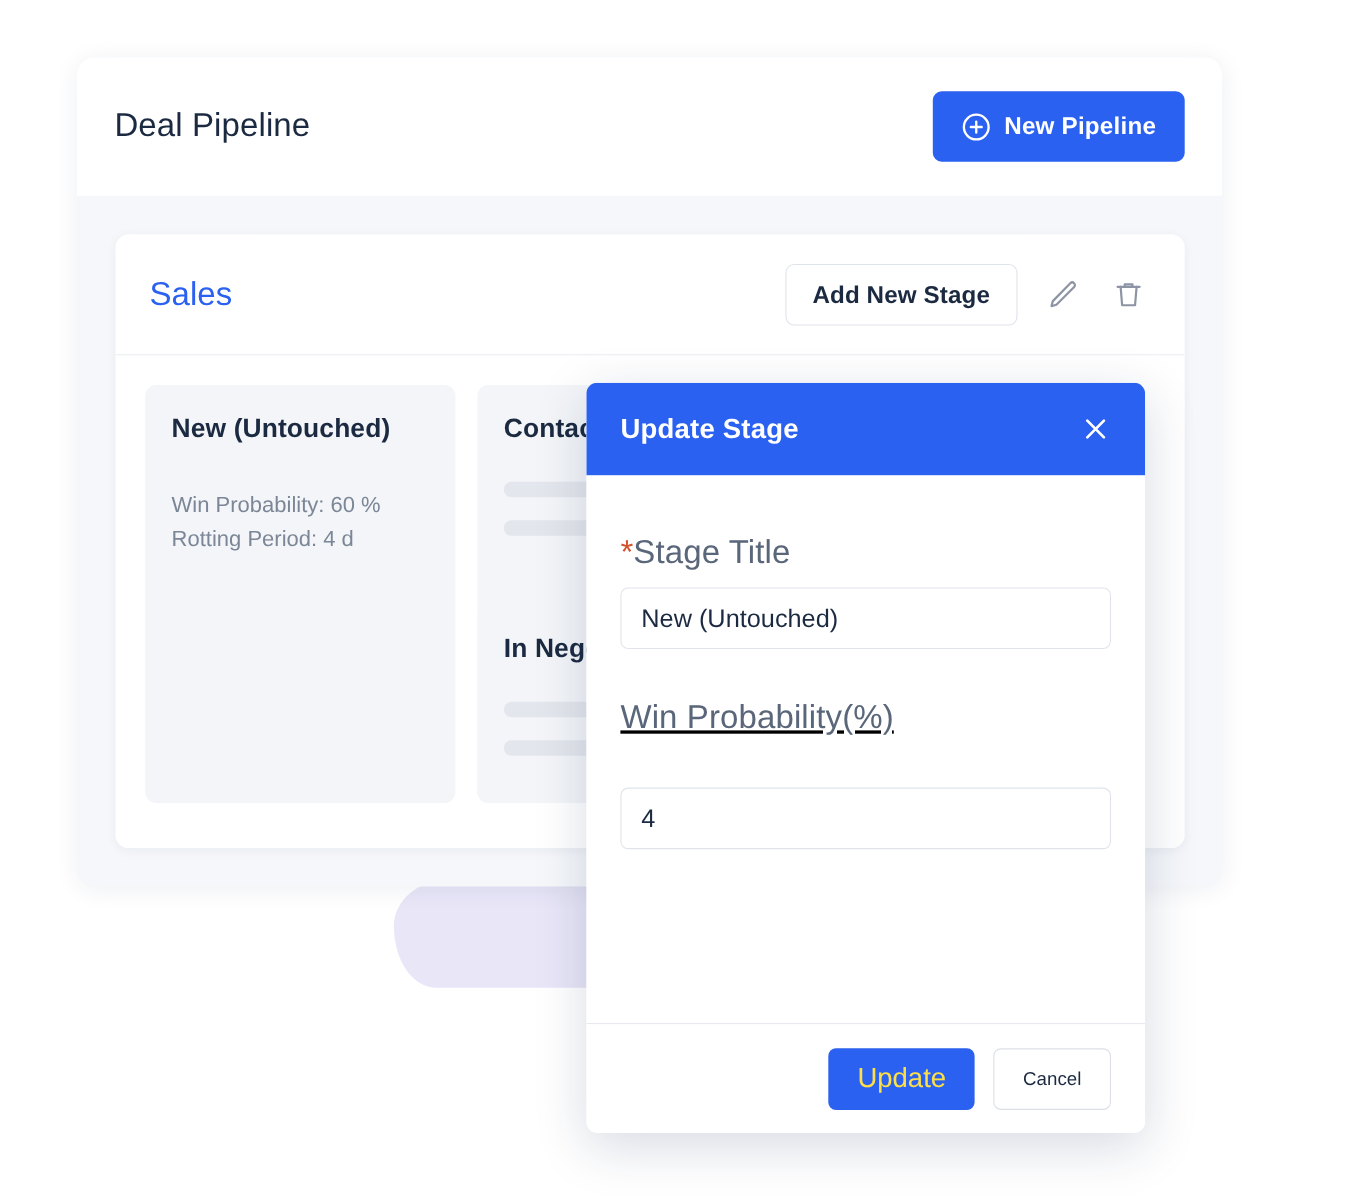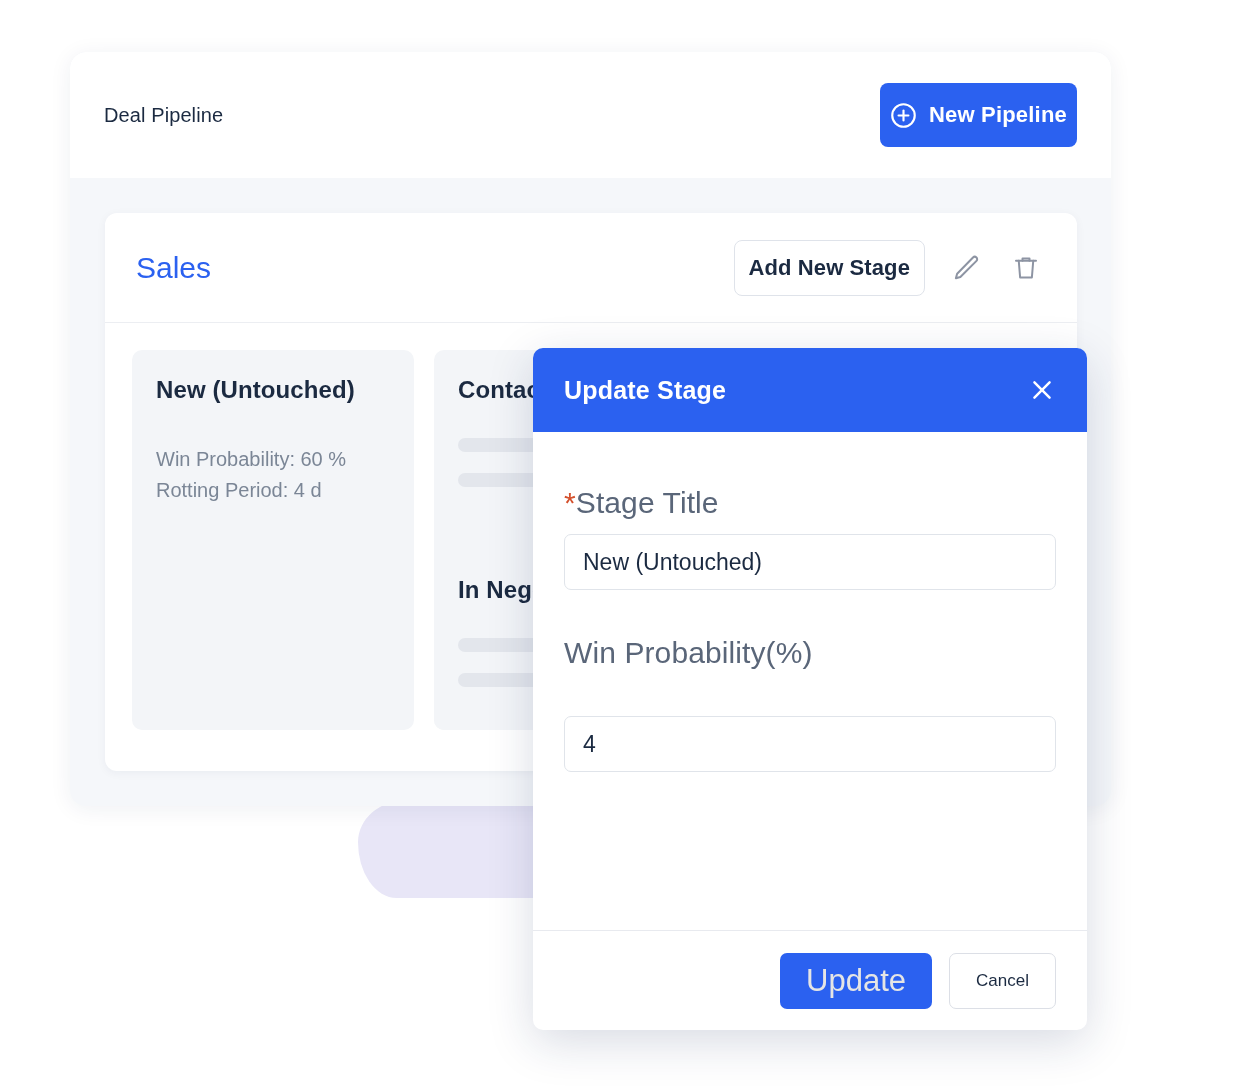--- a/index.html
+++ b/index.html
@@ -53,36 +53,36 @@
     height: 126px;
     background: #ffffff;
     border-radius: 16px 16px 0 0;
     display: flex;
     align-items: center;
     justify-content: space-between;
     padding: 0 34px 0 34px;
   }
 
   .panel-title {
-    font-size: 20px;
+    font-size: 30px;
     font-weight: 400;
     color: #1b2a41;
     letter-spacing: 0.1px;
   }
 
   .new-pipeline-btn {
     display: inline-flex;
     align-items: center;
     gap: 12px;
     background: #2b61f0;
     color: #ffffff;
     border: none;
     border-radius: 8px;
     height: 64px;
-    padding: 0 10px;
+    padding: 0 26px;
     font-size: 22px;
     font-weight: 700;
     font-family: "Liberation Sans", sans-serif;
     cursor: pointer;
     letter-spacing: 0.2px;
   }
 
   .plus-circle {
     width: 27px;
     height: 27px;
@@ -123,21 +123,21 @@
     display: flex;
     align-items: center;
     gap: 22px;
   }
 
   .add-stage-btn {
     background: #ffffff;
     border: 1px solid #dfe3ea;
     border-radius: 8px;
     height: 56px;
-    padding: 0 14px;
+    padding: 0 24px;
     font-size: 22px;
     font-weight: 700;
     color: #1b2a41;
     font-family: "Liberation Sans", sans-serif;
     cursor: pointer;
     letter-spacing: 0.1px;
   }
 
   .icon-btn {
     background: none;
@@ -189,21 +189,21 @@
     background: #e3e6ec;
   }
   .skel-wrap { margin-top: 34px; }
   .skel + .skel { margin-top: 21px; }
 
   
   .modal {
     position: absolute;
     left: 533px;
     top: 348px;
-    width: 554px;
+    width: 508px;
     height: 682px;
     background: #ffffff;
     border-radius: 10px;
     box-shadow: 0 12px 46px rgba(25, 42, 86, 0.17);
     z-index: 5;
     overflow: hidden;
     display: flex;
     flex-direction: column;
   }
 
@@ -230,21 +230,21 @@
     cursor: pointer;
     padding: 6px;
     line-height: 0;
   }
 
   .modal-body {
     flex: 1 1 auto;
     padding: 54px 31px 0 31px;
   }
 
-  .field + .field { margin-top: 46px; }
+  .field + .field { margin-top: 46px; text-decoration: underline; }
 
   .field-label {
     font-size: 30px;
     color: #5a6679;
     font-weight: 400;
     display: block;
     margin-bottom: 14px;
     letter-spacing: 0.1px;
   }
 
@@ -273,24 +273,24 @@
     align-items: center;
     justify-content: flex-end;
     gap: 17px;
     padding: 0 31px;
   }
 
   .btn-primary {
     background: #2b61f0;
     border: none;
     border-radius: 7px;
-    color: #e5e5e5;
+    color: #fde047;
     height: 56px;
     padding: 0 26px;
-    font-size: 31px;
+    font-size: 25px;
     font-weight: 400;
     font-family: "Liberation Sans", sans-serif;
     cursor: pointer;
   }
 
   .btn-secondary {
     background: #ffffff;
     border: 1px solid #dcdfe6;
     border-radius: 7px;
     color: #1b2a41;

